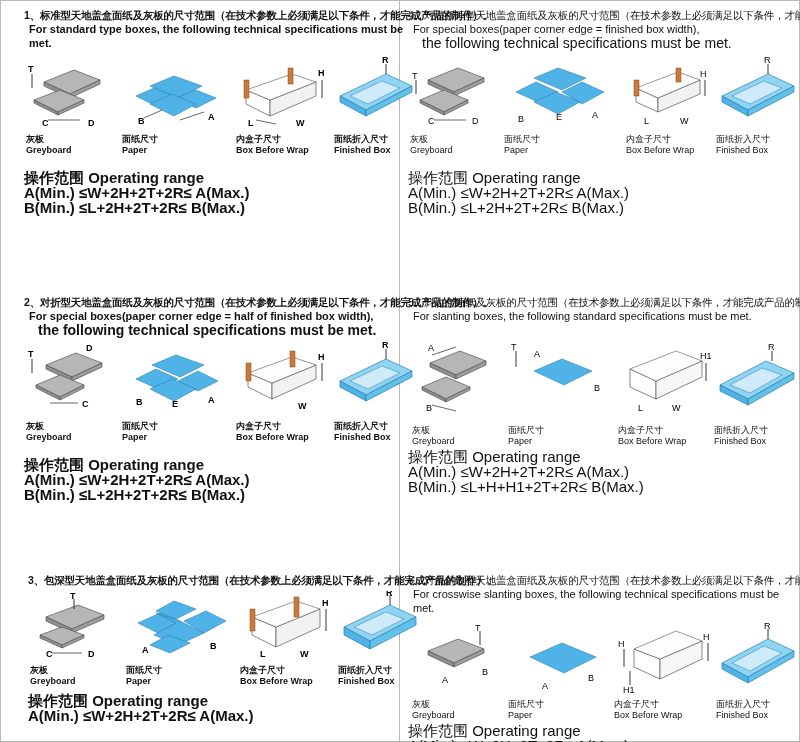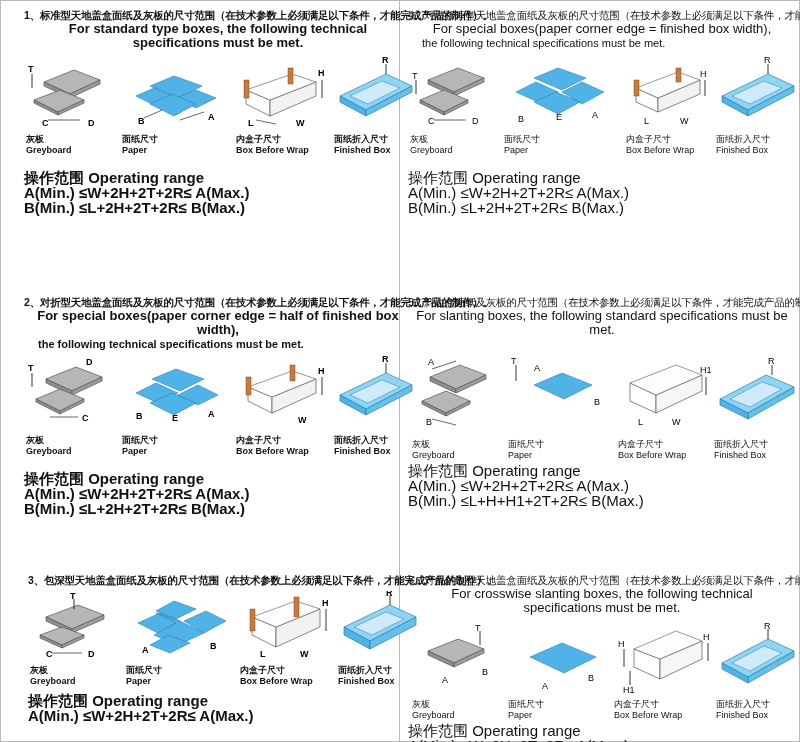--- a/index.html
+++ b/index.html
@@ -27,27 +27,26 @@
   }
   .p-left{left:16px;font-weight:bold;}
   .p-right{left:400px;}
   .title-cn{
     font-size:10.5px;
     line-height:14px;
     white-space:nowrap;
     letter-spacing:-0.2px;
   }
   .title-en{
-    font-size:13px;
+    font-size:11px;
     line-height:14px;
     margin-left:5px;
-    text-align:center;
   }
   .title-en2{
-    font-size:11px;
+    font-size:14px;
     line-height:14px;
     margin-left:14px;
   }
   .figrow{
     position:relative;
     height:112px;
     margin-top:4px;
   }
   .fig{
     position:absolute;

